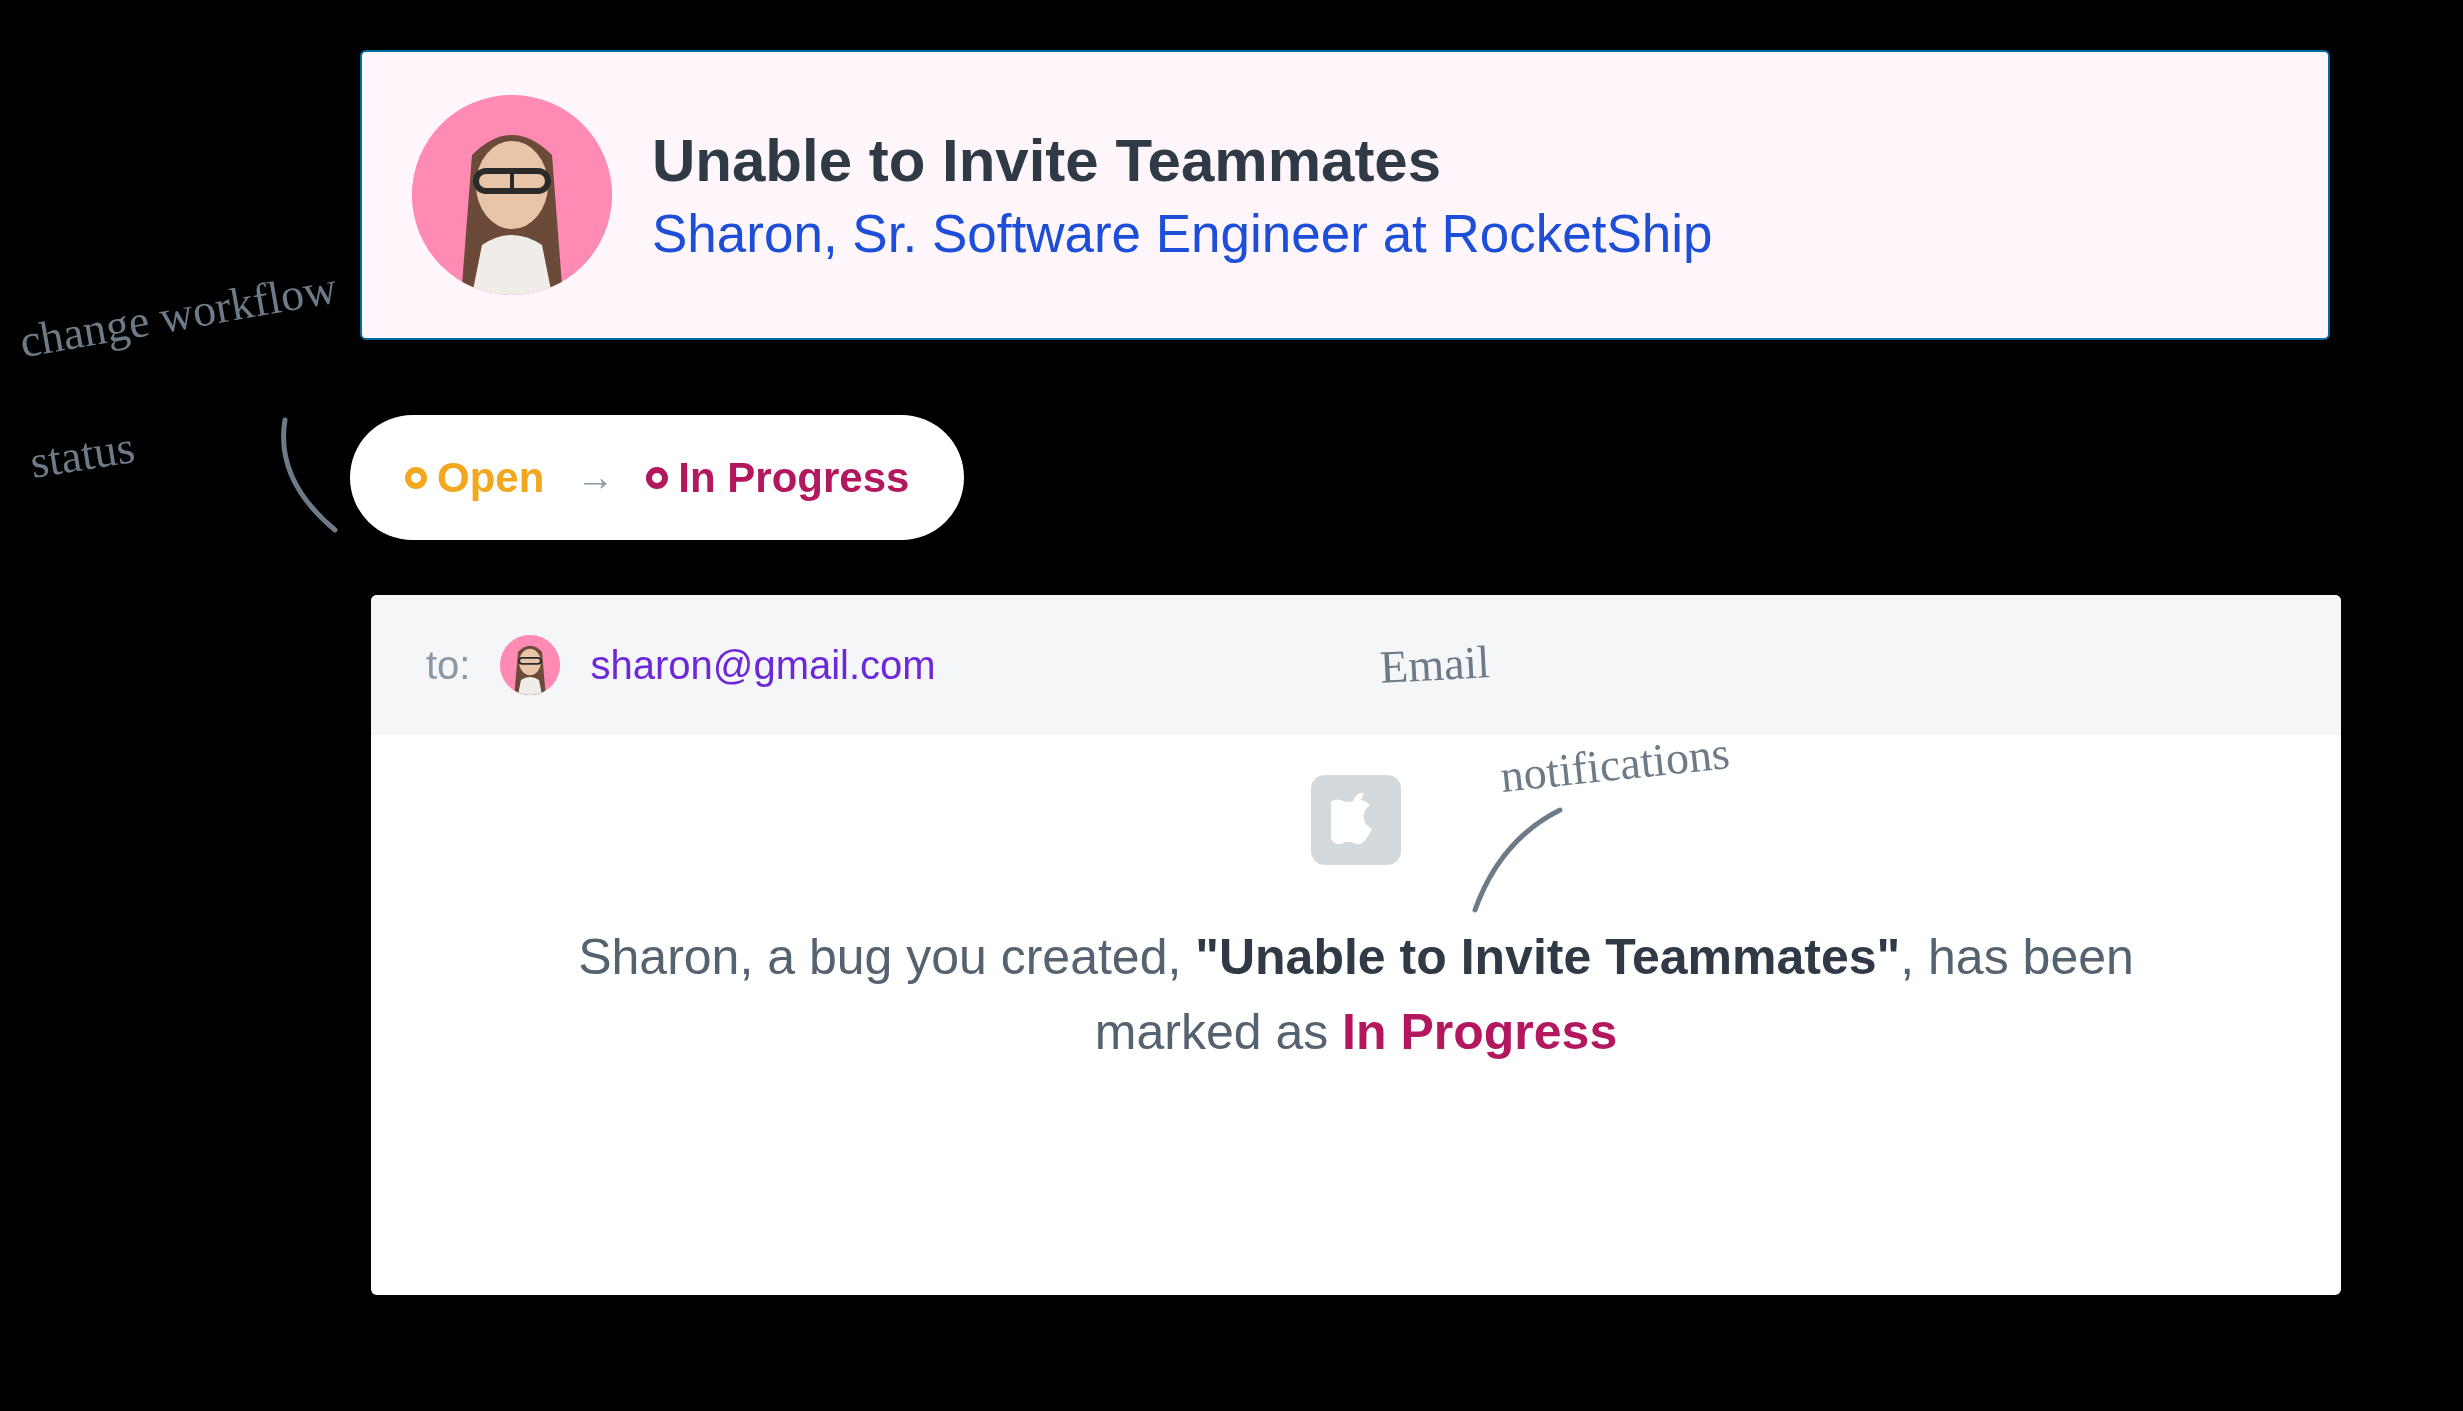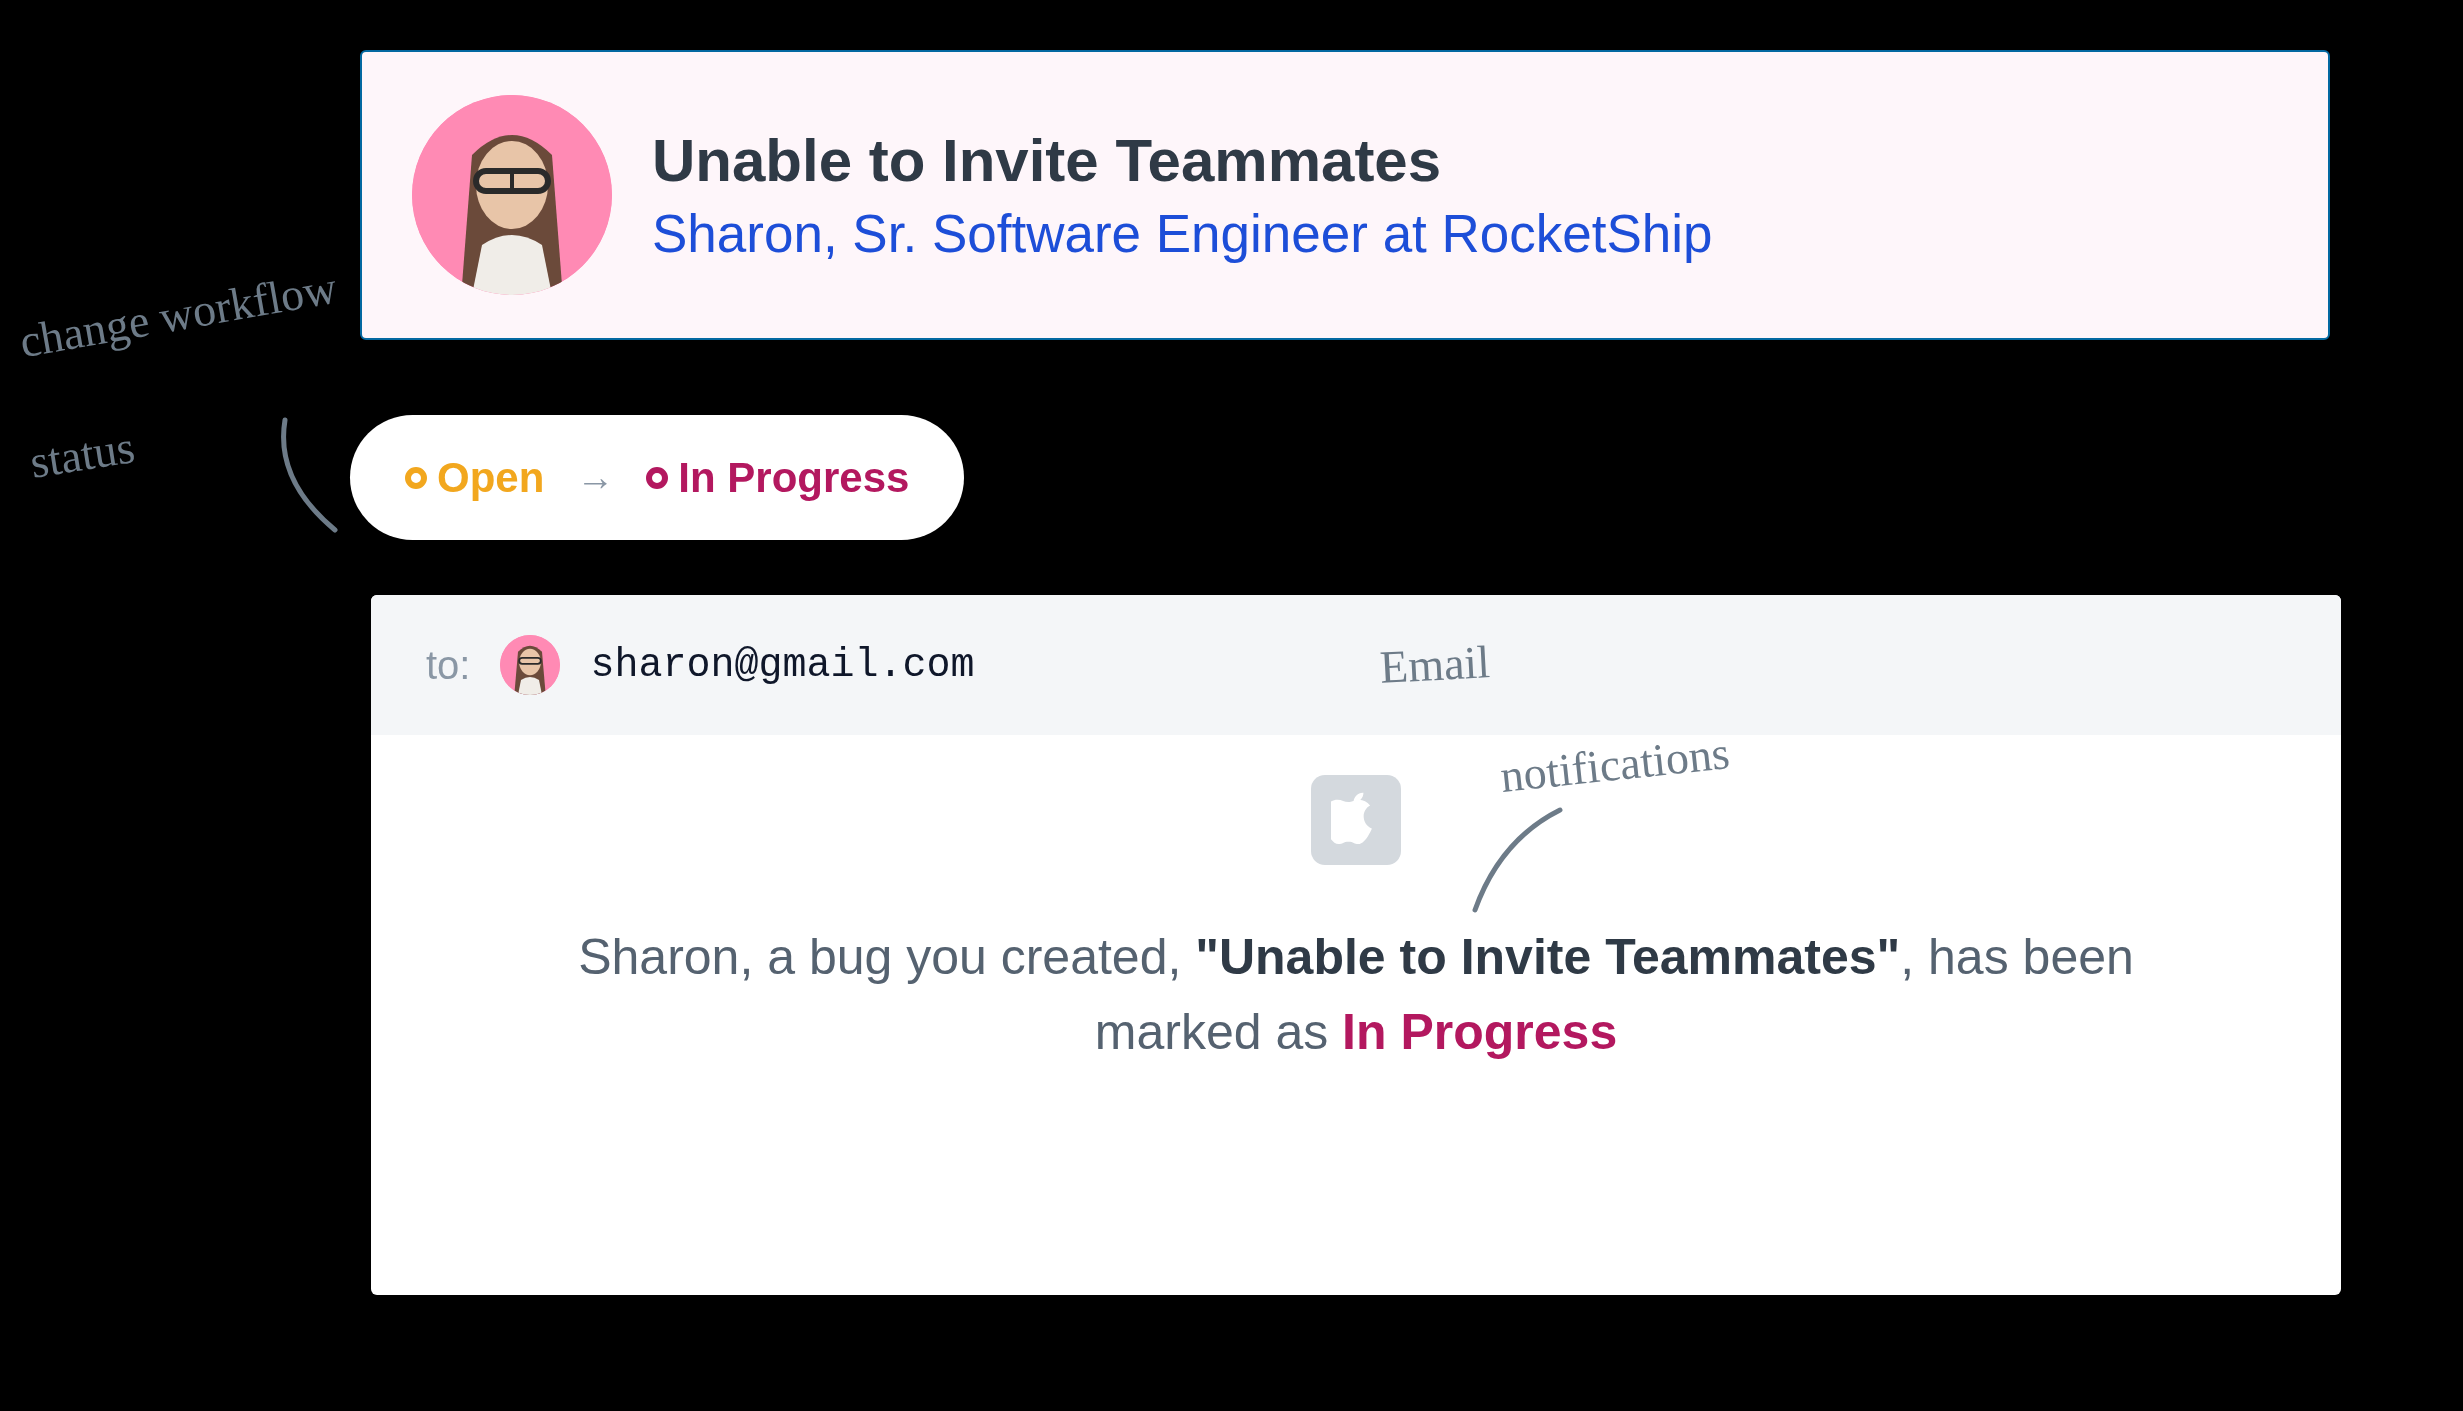--- a/index.html
+++ b/index.html
@@ -142,21 +142,21 @@
   .to-label { font-size: 40px; color: #8a97a5; }
   .avatar-small {
     width: 60px;
     height: 60px;
     border-radius: 50%;
     background: #ff8ab4;
     overflow: hidden;
     flex-shrink: 0;
   }
   .avatar-small svg { width: 100%; height: 100%; }
-  .email-addr { font-size: 40px; color: #0f172a; font-family: Liberation Mono, monospace; }
+  .email-addr { font-size: 40px; color: #6d28d9; }
 
   .email-body {
     padding: 40px 120px 60px 120px;
     text-align: center;
   }
   .apple-icon {
     width: 90px;
     height: 90px;
     background: #d4d9de;
     border-radius: 14px;

